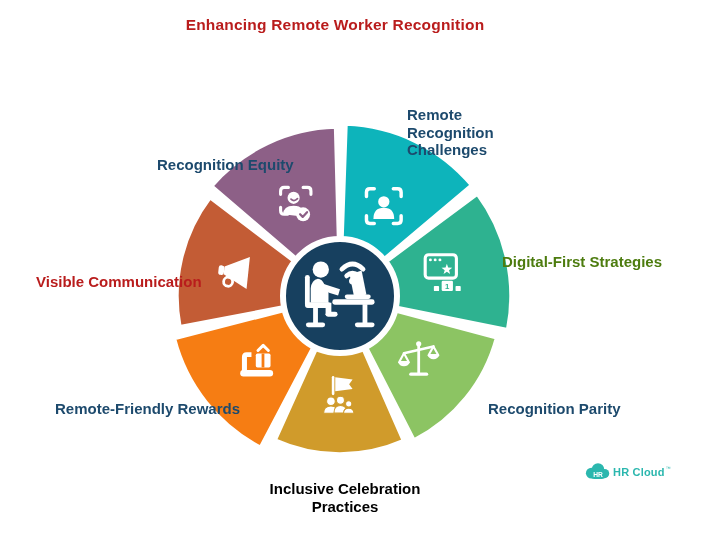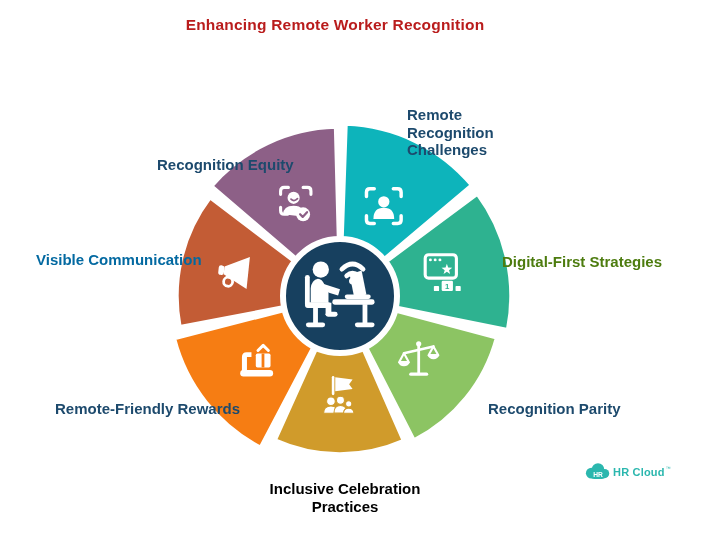--- a/index.html
+++ b/index.html
@@ -150,21 +150,21 @@
         <use href="#icon-megaphone" x="212.7" y="246.4" width="52" height="52" style="color:#c35c35"></use>
         <use href="#icon-person-check" x="270.2" y="177.9" width="52" height="52" style="color:#8d6087"></use>
       </g>
   </svg>
 
   <div class="seg-label lbl-0" style="color: rgb(29, 74, 109);">Remote Recognition Challenges</div>
   <div class="seg-label lbl-1" style="color: #4d7c0f;">Digital-First Strategies</div>
   <div class="seg-label lbl-2" style="color: rgb(29, 74, 109); padding-left: 36px;">Recognition Parity</div>
   <div class="seg-label lbl-3" style="color: #000000;">Inclusive Celebration Practices</div>
   <div class="seg-label lbl-4" style="color: rgb(29, 74, 109); text-align: right;">Remote-Friendly Rewards</div>
-  <div class="seg-label lbl-5" style="color: #0369a1;">Visible Communication</div>
+  <div class="seg-label lbl-5" style="color: #b91c1c; margin-top: 22px;">Visible Communication</div>
   <div class="seg-label lbl-6" style="color: rgb(29, 74, 109);">Recognition Equity</div>
 
   <div class="logo">
     <svg width="30" height="23" viewBox="0 0 36 27">
       <g class="logo-fill" fill="#2bb7ae">
         <circle cx="10" cy="15.5" r="6.5"></circle>
         <circle cx="18" cy="11" r="7.5"></circle>
         <circle cx="26" cy="16" r="5.5"></circle>
         <rect x="9" y="13.5" width="18" height="9" rx="4.5"></rect>
       </g>

